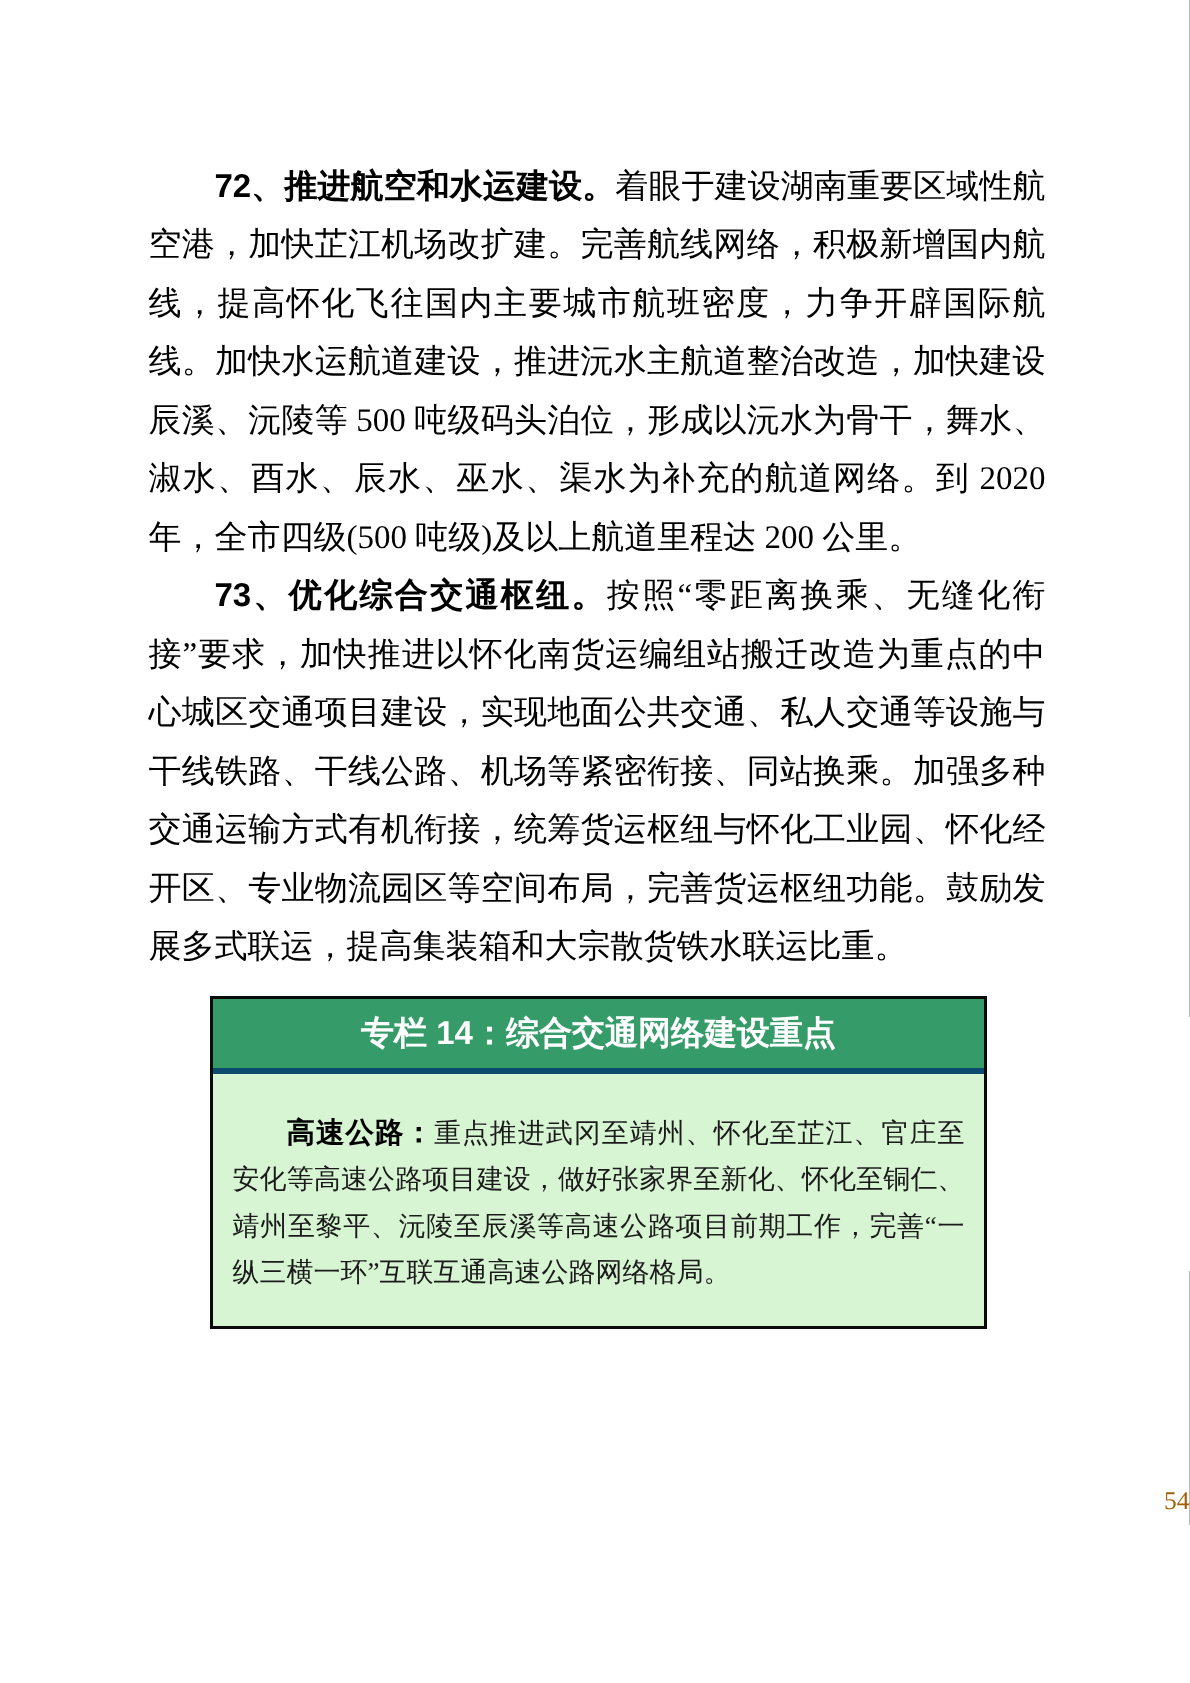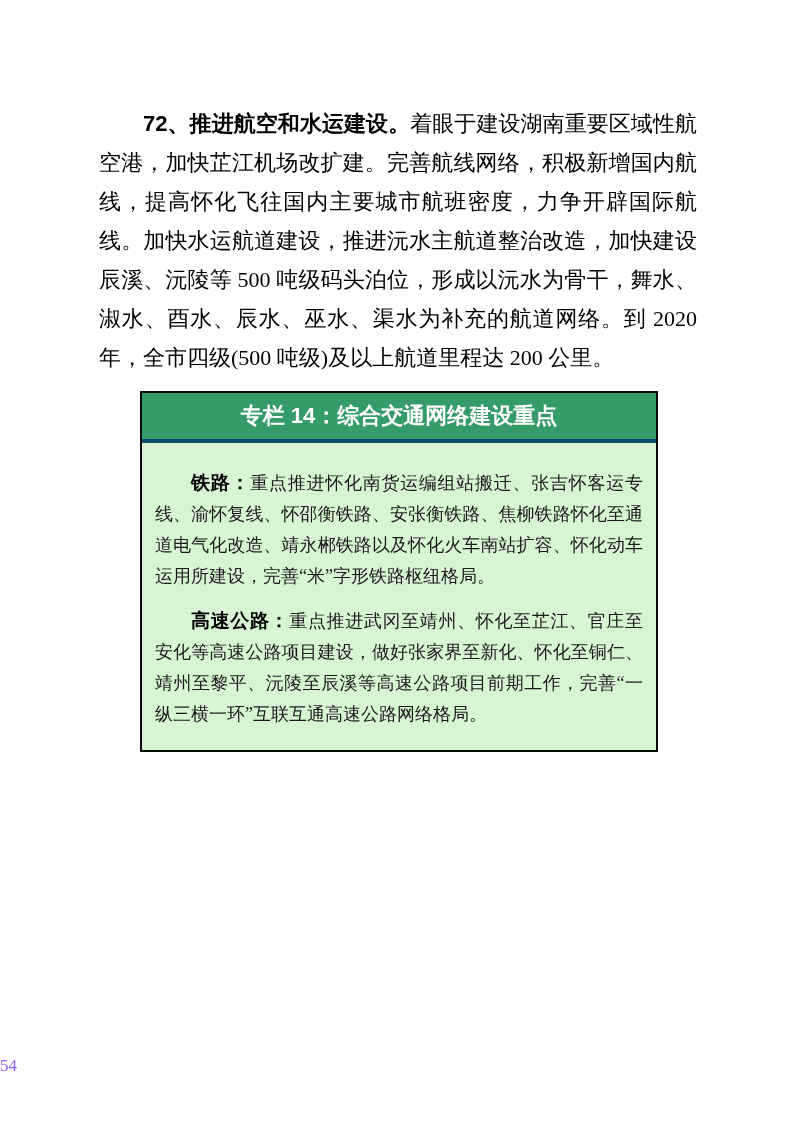--- a/index.html
+++ b/index.html
@@ -65,40 +65,40 @@
   .box-para:last-child { margin-bottom: 0; }
   .box-para .box-lead {
     font-weight: bold;
     font-family: "Liberation Sans", "DejaVu Sans", sans-serif;
     font-size: 19px;
     color: #000000;
   }
   .page-number {
     position: absolute;
     left: 0;
-    top: 1056px;
+    top: 991px;
     width: 100%;
-    text-align: left;
+    text-align: right;
     font-size: 17px;
-    color: #8b5cf6;
+    color: #a16207;
   }
 </style>
 </head>
 <body>
 
 <div class="page">
   <div class="content">
 
     <p class="para"><span class="lead">72、推进航空和水运建设。</span><span>着眼于建设湖南重要区域性航空港，加快芷江机场改扩建。完善航线网络，积极新增国内航线，提高怀化飞往国内主要城市航班密度，力争开辟国际航线。加快水运航道建设，推进沅水主航道整治改造，加快建设辰溪、沅陵等 500 吨级码头泊位，形成以沅水为骨干，舞水、淑水、酉水、辰水、巫水、渠水为补充的航道网络。到 2020 年，全市四级(500 吨级)及以上航道里程达 200 公里。</span></p>
 
+    <p class="para"><span class="lead">73、优化综合交通枢纽。</span><span>按照“零距离换乘、无缝化衔接”要求，加快推进以怀化南货运编组站搬迁改造为重点的中心城区交通项目建设，实现地面公共交通、私人交通等设施与干线铁路、干线公路、机场等紧密衔接、同站换乘。加强多种交通运输方式有机衔接，统筹货运枢纽与怀化工业园、怀化经开区、专业物流园区等空间布局，完善货运枢纽功能。鼓励发展多式联运，提高集装箱和大宗散货铁水联运比重。</span></p>
 
     <div class="feature-box">
       <div class="box-header">专栏 14：综合交通网络建设重点</div>
       <div class="box-body">
-        <p class="box-para"><span class="box-lead">铁路：</span><span>重点推进怀化南货运编组站搬迁、张吉怀客运专线、渝怀复线、怀邵衡铁路、安张衡铁路、焦柳铁路怀化至通道电气化改造、靖永郴铁路以及怀化火车南站扩容、怀化动车运用所建设，完善“米”字形铁路枢纽格局。</span></p>
         <p class="box-para"><span class="box-lead">高速公路：</span><span>重点推进武冈至靖州、怀化至芷江、官庄至安化等高速公路项目建设，做好张家界至新化、怀化至铜仁、靖州至黎平、沅陵至辰溪等高速公路项目前期工作，完善“一纵三横一环”互联互通高速公路网络格局。</span></p>
       </div>
     </div>
 
   </div>
 
   <div class="page-number">54</div>
 </div>
 
 </body></html>

